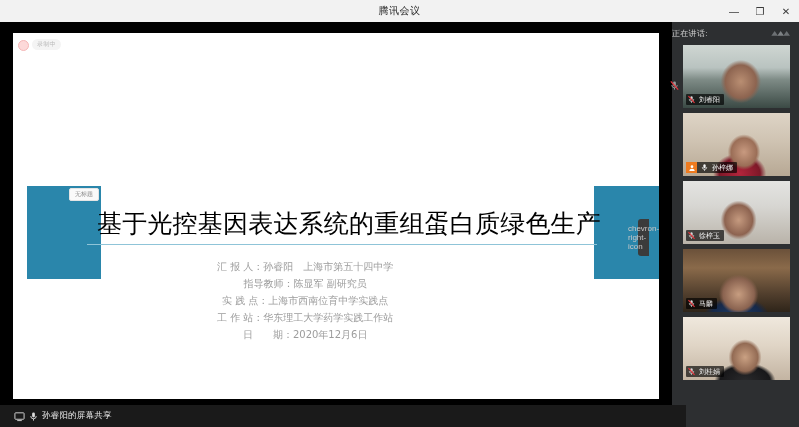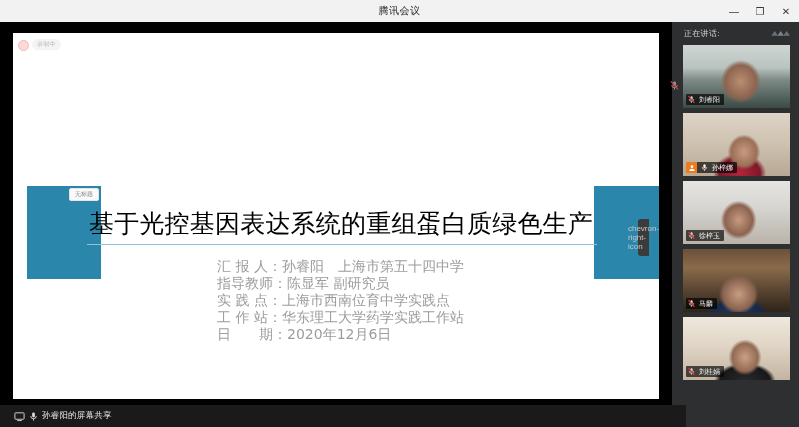--- a/index.html
+++ b/index.html
@@ -26,21 +26,21 @@
     font-size:10px;color:#3a3a3a;
   }
 
   
   .stage{
     position:absolute;left:0;top:22px;width:672px;height:383px;
     background:#000;
   }
   .screenshare{
     position:absolute;left:13px;top:11px;width:646px;height:366px;
-    background:#ffffff;overflow:hidden;
+    background:#ffffff;overflow:hidden;text-align:center;
   }
   .rec-dot{
     position:absolute;left:5px;top:7px;width:9px;height:9px;border-radius:50%;
     background:#fdd9d9;border:1px solid #f5b7b7;
   }
   .rec-chip{
     position:absolute;left:19px;top:6px;height:11px;padding:0 5px;
     display:flex;align-items:center;border-radius:6px;background:#f4f4f4;
     font-size:6px;color:#b9b9b9;letter-spacing:.3px;
   }
@@ -59,21 +59,21 @@
     letter-spacing:.2px;
   }
   .tooltip-untitled{
     position:absolute;left:56px;top:155px;
     background:#fafafa;border:1px solid #e4e4e4;border-radius:2px;
     padding:1px 5px;font-size:6px;color:#8c8c8c;line-height:9px;
   }
   .slide-body{
     position:absolute;left:204px;top:225px;
     font-family:"DejaVu Sans","Liberation Sans",sans-serif;
-    font-size:14px;line-height:17px;color:#9c9c9c;white-space:pre;
+    font-size:10px;line-height:17px;color:#9c9c9c;white-space:pre;
   }
 
   
   .collapse-handle{
     position:absolute;left:638px;top:197px;width:11px;height:37px;
     background:#3b3b3b;border-radius:3px 0 0 3px;
     display:flex;align-items:center;justify-content:center;
     color:#c8c8c8;font-size:8px;z-index:5;
   }
   .divider-mic{
@@ -81,21 +81,21 @@
     display:flex;align-items:center;justify-content:center;z-index:5;
   }
 
   
   .panel{
     position:absolute;left:672px;top:22px;width:127px;height:405px;
     background:#2d2f31;
   }
   .panel-head{
     position:relative;height:22px;display:flex;align-items:center;
-    padding-left:12px;
+    padding-left:0;
   }
   .panel-head .lbl{font-size:8px;color:#d2d2d2;letter-spacing:.3px;}
   .panel-collapse{
     position:absolute;right:8px;top:4px;width:22px;height:14px;
     display:flex;align-items:center;justify-content:center;
   }
 
   .tiles{position:absolute;left:0;top:22px;width:127px;height:383px;padding-top:1px;}
   .tile{
     position:relative;margin:0 9px 5px 11px;height:63px;overflow:hidden;

